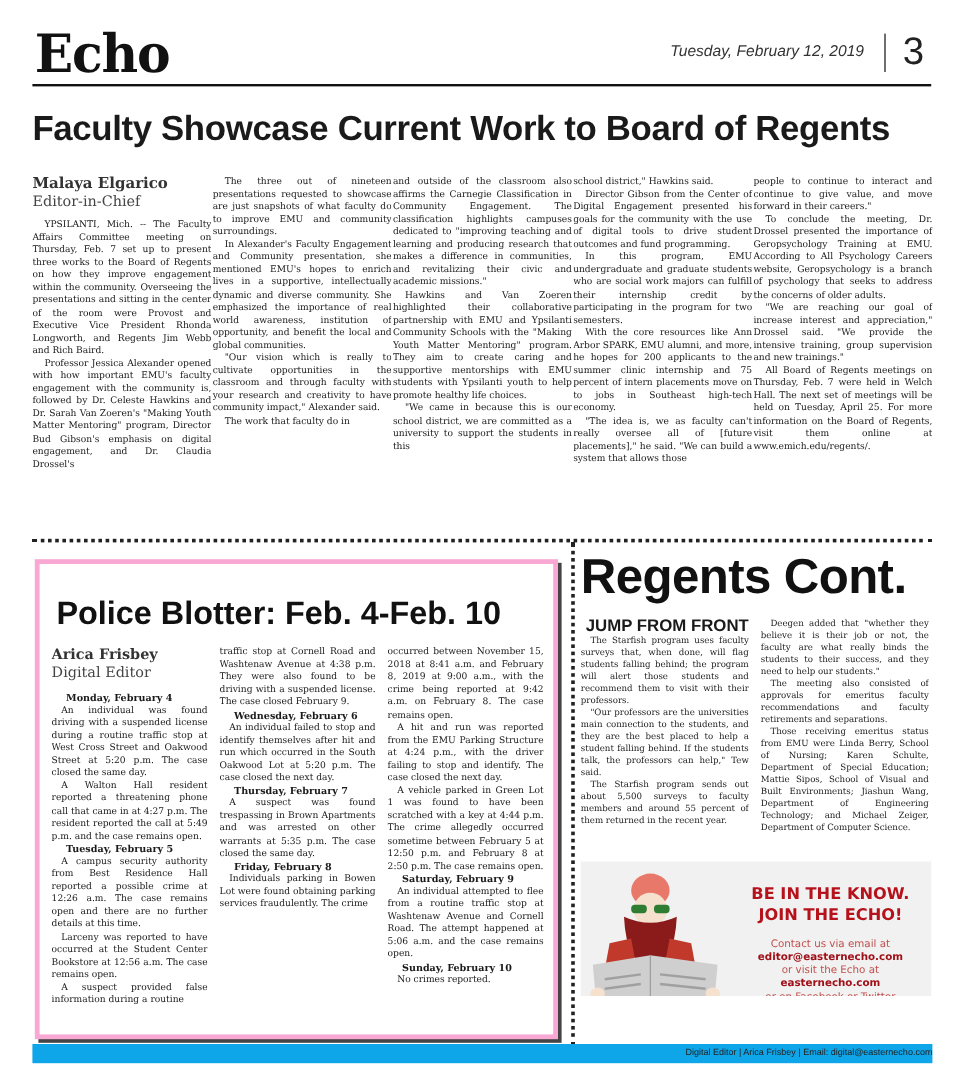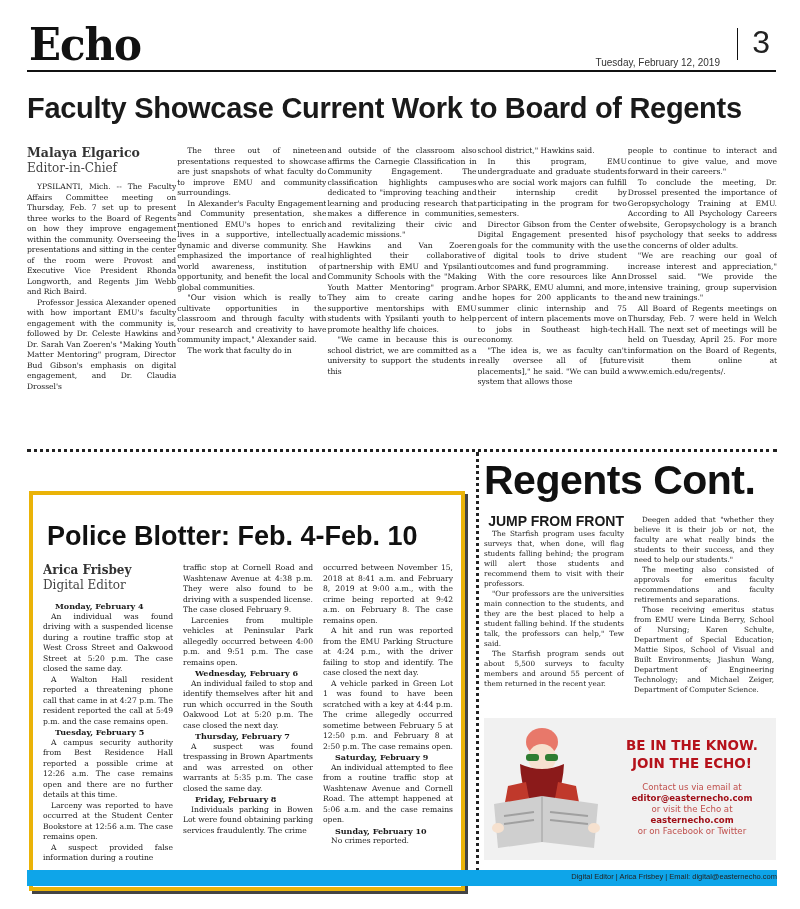--- a/index.html
+++ b/index.html
@@ -1,50 +1,50 @@
 <!DOCTYPE html>
 <html><head>
 <meta charset="utf-8">
 <style>
   html, body { margin: 0; padding: 0; background: #ffffff; }
   body { width: 800px; height: 909px; position: relative; overflow: hidden; font-family: "DejaVu Serif", serif; color: #1a1a1a; }
   .masthead { position: absolute; left: 27px; top: 18px; width: 749px; height: 52px; border-bottom: 2px solid #111; }
   .logo { position: absolute; left: 2px; top: 4px; font-family: "DejaVu Serif", serif; font-weight: bold; font-size: 42px; letter-spacing: -1px; color: #111; transform: scaleY(1.05); line-height: 46px; }
-  .dateline { position: absolute; right: 56px; top: 39px; font-family: "Liberation Sans", sans-serif; font-size: 10px; color: #333; }
+  .dateline { position: absolute; right: 56px; top: 17px; font-family: "Liberation Sans", sans-serif; font-size: 13px; color: #333; font-style: italic; }
   .page-sep { position: absolute; right: 38px; top: 10px; width: 1px; height: 32px; background: #111; }
   .page-num { position: absolute; right: 6px; top: 4px; font-family: "Liberation Sans", sans-serif; font-size: 32px; line-height: 40px; color: #222; }
 
   .headline { position: absolute; left: 27px; top: 92px; width: 750px; font-family: "Liberation Sans", sans-serif; font-weight: bold; font-size: 29px; letter-spacing: -0.3px; color: #1a1a1a; white-space: nowrap; }
 
   .cols { position: absolute; left: 27px; top: 146px; width: 750px; height: 296px; display: flex; gap: 1px; }
   .col { flex: 1; font-size: 7.6px; line-height: 10.5px; text-align: justify; overflow: hidden; }
   .col p { margin: 0; text-indent: 10px; }
   .col p.noind { text-indent: 0; }
   .byline-name { font-size: 12.5px; line-height: 14px; font-weight: bold; color: #333; }
   .byline-role { font-size: 12px; line-height: 16px; color: #444; margin-bottom: 6px; }
 
   .dotted-h { position: absolute; left: 27px; top: 449px; width: 750px; border-top: 3px dotted #222; }
   .dotted-v { position: absolute; left: 476px; top: 452px; height: 420px; border-left: 3px dotted #222; }
 
-  .blotter { position: absolute; left: 29px; top: 491px; width: 436px; height: 400px; border: 4px solid #eab308; border-top-width: 4px; box-sizing: border-box; box-shadow: 3px 3px 0 #444; }
+  .blotter { position: absolute; left: 29px; top: 466px; width: 436px; height: 400px; border: 4px solid #f9a8d4; border-top-width: 4px; box-sizing: border-box; box-shadow: 3px 3px 0 #444; }
   .blotter-title { position: absolute; left: 14px; top: 26px; font-family: "Liberation Sans", sans-serif; font-weight: bold; font-size: 27px; color: #111; white-space: nowrap; }
   .bcols { position: absolute; left: 10px; top: 68px; width: 410px; height: 320px; display: flex; gap: 10px; }
   .bcol { flex: 1; font-size: 7.6px; line-height: 10.5px; text-align: justify; overflow: hidden; }
   .bcol p { margin: 0; text-indent: 8px; }
   .bcol .day { text-indent: 12px; font-weight: bold; font-size: 8px; }
   .bcol .byline-name { font-size: 12px; }
   .bcol .byline-role { font-size: 12px; margin-bottom: 8px; }
 
   .regents-title { position: absolute; left: 484px; top: 457px; font-family: "Liberation Sans", sans-serif; font-weight: bold; font-size: 41px; color: #111; white-space: nowrap; letter-spacing: -0.5px; }
   .rcols { position: absolute; left: 484px; top: 515px; width: 290px; height: 190px; display: flex; gap: 10px; }
   .rcol { flex: 1; font-size: 7.2px; line-height: 10px; text-align: justify; overflow: hidden; }
   .rcol p { margin: 0; text-indent: 8px; }
   .jump { text-align: right; font-family: "Liberation Sans", sans-serif; font-weight: bold; font-size: 14px; line-height: 12px; margin-bottom: 2px; }
 
-  .ad { position: absolute; left: 484px; top: 718px; width: 292px; height: 142px; background: #f1f1f1; overflow: hidden; }
+  .ad { position: absolute; left: 484px; top: 718px; width: 292px; height: 112px; background: #f1f1f1; overflow: hidden; }
   .ad-figure { position: absolute; left: 6px; top: 6px; width: 115px; height: 130px; }
   .ad-head { position: absolute; left: 128px; top: 18px; width: 160px; text-align: center; font-family: "DejaVu Sans", sans-serif; font-weight: bold; font-size: 13.5px; line-height: 18px; color: #b5121b; }
   .ad-body { position: absolute; left: 128px; top: 64px; width: 160px; text-align: center; font-family: "DejaVu Sans", sans-serif; font-size: 8.6px; line-height: 11px; color: #c0504d; }
   .ad-body b { color: #a01018; }
 
   .footer { position: absolute; left: 27px; top: 870px; width: 750px; height: 16px; background: #0ea5e9; text-align: right; font-family: "Liberation Sans", sans-serif; font-size: 7.5px; line-height: 13px; color: #222; }
 </style>
 </head>
 <body>
 
@@ -70,22 +70,22 @@
     <p>"Our vision which is really to cultivate opportunities in the classroom and through faculty with your research and creativity to have community impact," Alexander said.</p>
     <p>The work that faculty do in</p>
   </div>
   <div class="col">
     <p class="noind">and outside of the classroom also affirms the Carnegie Classification in Community Engagement. The classification highlights campuses dedicated to "improving teaching and learning and producing research that makes a difference in communities, and revitalizing their civic and academic missions."</p>
     <p>Hawkins and Van Zoeren highlighted their collaborative partnership with EMU and Ypsilanti Community Schools with the "Making Youth Matter Mentoring" program. They aim to create caring and supportive mentorships with EMU students with Ypsilanti youth to help promote healthy life choices.</p>
     <p>"We came in because this is our school district, we are committed as a university to support the students in this</p>
   </div>
   <div class="col">
     <p class="noind">school district," Hawkins said.</p>
+    <p>Director Gibson from the Center of Digital Engagement presented his goals for the community with the use of digital tools to drive student outcomes and fund programming.</p>
     <p>In this program, EMU undergraduate and graduate students who are social work majors can fulfill their internship credit by participating in the program for two semesters.</p>
-    <p>Director Gibson from the Center of Digital Engagement presented his goals for the community with the use of digital tools to drive student outcomes and fund programming.</p>
     <p>With the core resources like Ann Arbor SPARK, EMU alumni, and more, he hopes for 200 applicants to the summer clinic internship and 75 percent of intern placements move on to jobs in Southeast high-tech economy.</p>
     <p>"The idea is, we as faculty can't really oversee all of [future placements]," he said. "We can build a system that allows those</p>
   </div>
   <div class="col">
     <p class="noind">people to continue to interact and continue to give value, and move forward in their careers."</p>
     <p>To conclude the meeting, Dr. Drossel presented the importance of Geropsychology Training at EMU. According to All Psychology Careers website, Geropsychology is a branch of psychology that seeks to address the concerns of older adults.</p>
     <p>"We are reaching our goal of increase interest and appreciation," Drossel said. "We provide the intensive training, group supervision and new trainings."</p>
     <p>All Board of Regents meetings on Thursday, Feb. 7 were held in Welch Hall. The next set of meetings will be held on Tuesday, April 25. For more information on the Board of Regents, visit them online at www.emich.edu/regents/.</p>
   </div>
 </div>
@@ -102,21 +102,20 @@
     <p class="day">Monday, February 4</p>
         <p>An individual was found driving with a suspended license during a routine traffic stop at West Cross Street and Oakwood Street at 5:20 p.m. The case closed the same day.</p>
         <p>A Walton Hall resident reported a threatening phone call that came in at 4:27 p.m. The resident reported the call at 5:49 p.m. and the case remains open.</p>
         <p class="day">Tuesday, February 5</p>
         <p>A campus security authority from Best Residence Hall reported a possible crime at 12:26 a.m. The case remains open and there are no further details at this time.</p>
         <p>Larceny was reported to have occurred at the Student Center Bookstore at 12:56 a.m. The case remains open.</p>
         <p>A suspect provided false information during a routine</p>
       </div>
     <div class="bcol">
         <p style="text-indent: 0px;">traffic stop at Cornell Road and Washtenaw Avenue at 4:38 p.m. They were also found to be driving with a suspended license. The case closed February 9.</p>
-        <p>Larcenies from multiple vehicles at Peninsular Park allegedly occurred between 4:00 p.m. and 9:51 p.m. The case remains open.</p>
         <p class="day">Wednesday, February 6</p>
         <p>An individual failed to stop and identify themselves after hit and run which occurred in the South Oakwood Lot at 5:20 p.m. The case closed the next day.</p>
         <p class="day">Thursday, February 7</p>
         <p>A suspect was found trespassing in Brown Apartments and was arrested on other warrants at 5:35 p.m. The case closed the same day.</p>
         <p class="day">Friday, February 8</p>
         <p>Individuals parking in Bowen Lot were found obtaining parking services fraudulently. The crime</p>
       </div>
     <div class="bcol">
         <p style="text-indent: 0px;">occurred between November 15, 2018 at 8:41 a.m. and February 8, 2019 at 9:00 a.m., with the crime being reported at 9:42 a.m. on February 8. The case remains open.</p>
         <p>A hit and run was reported from the EMU Parking Structure at 4:24 p.m., with the driver failing to stop and identify. The case closed the next day.</p>

